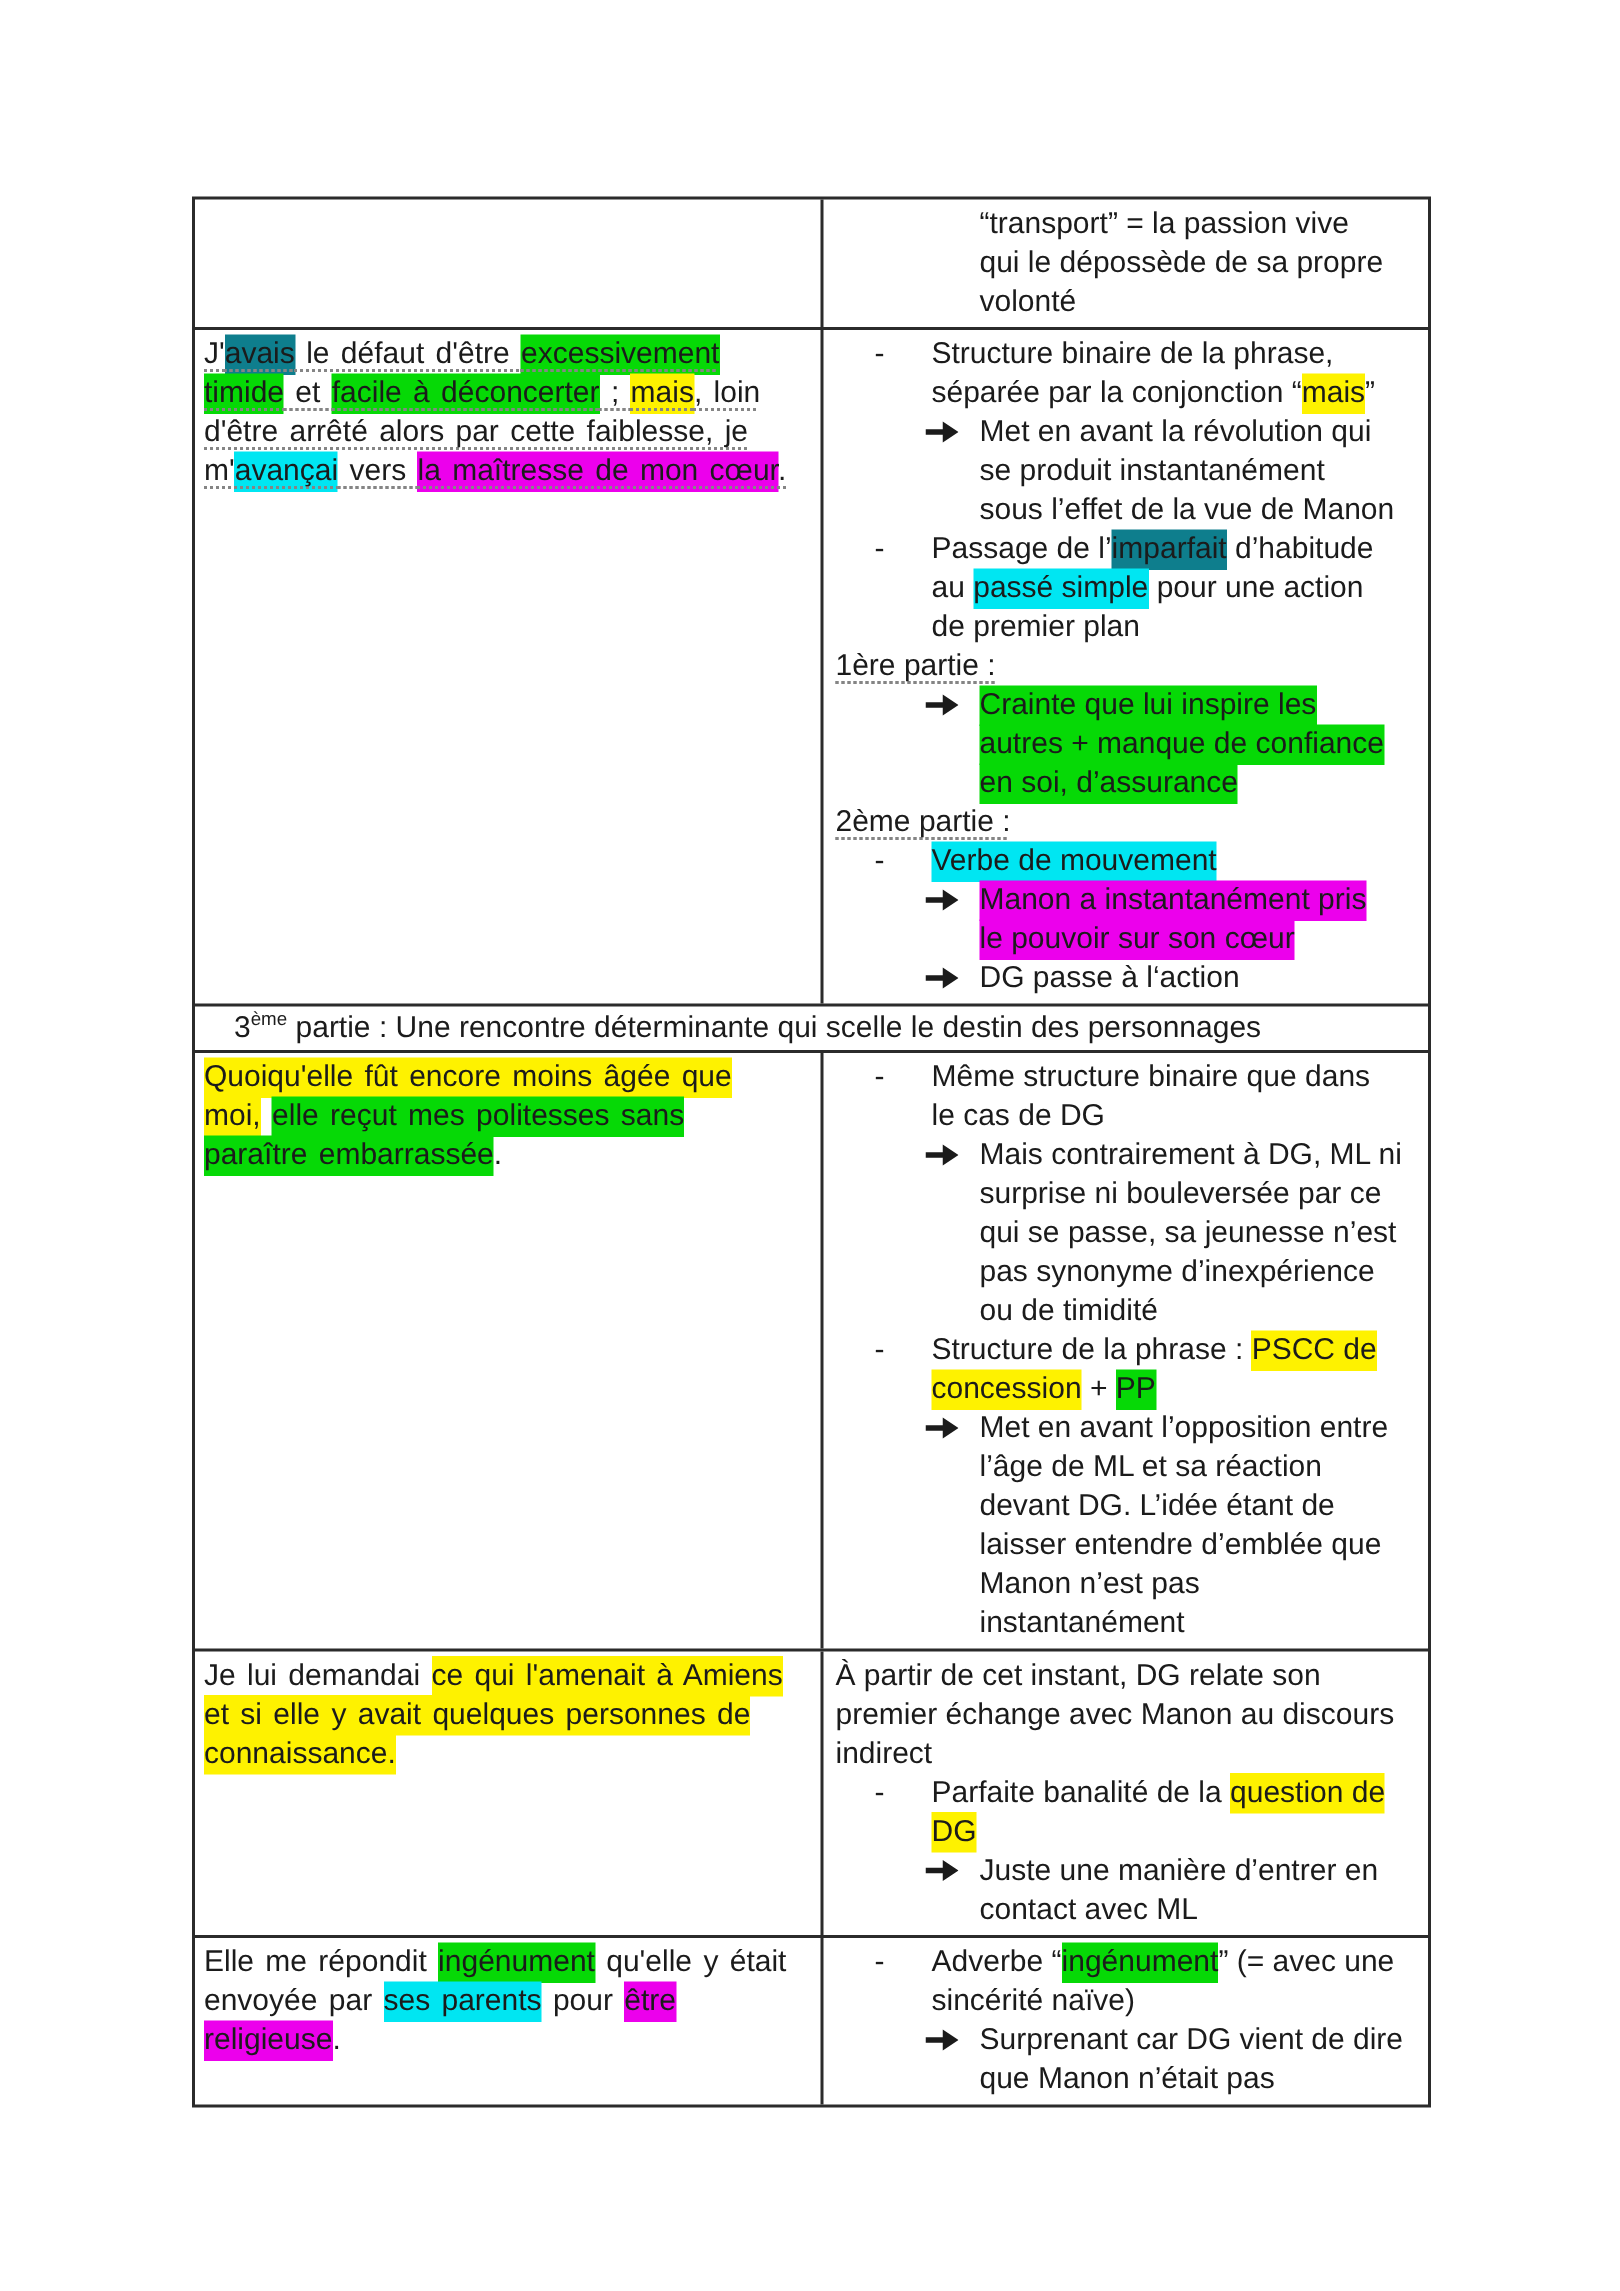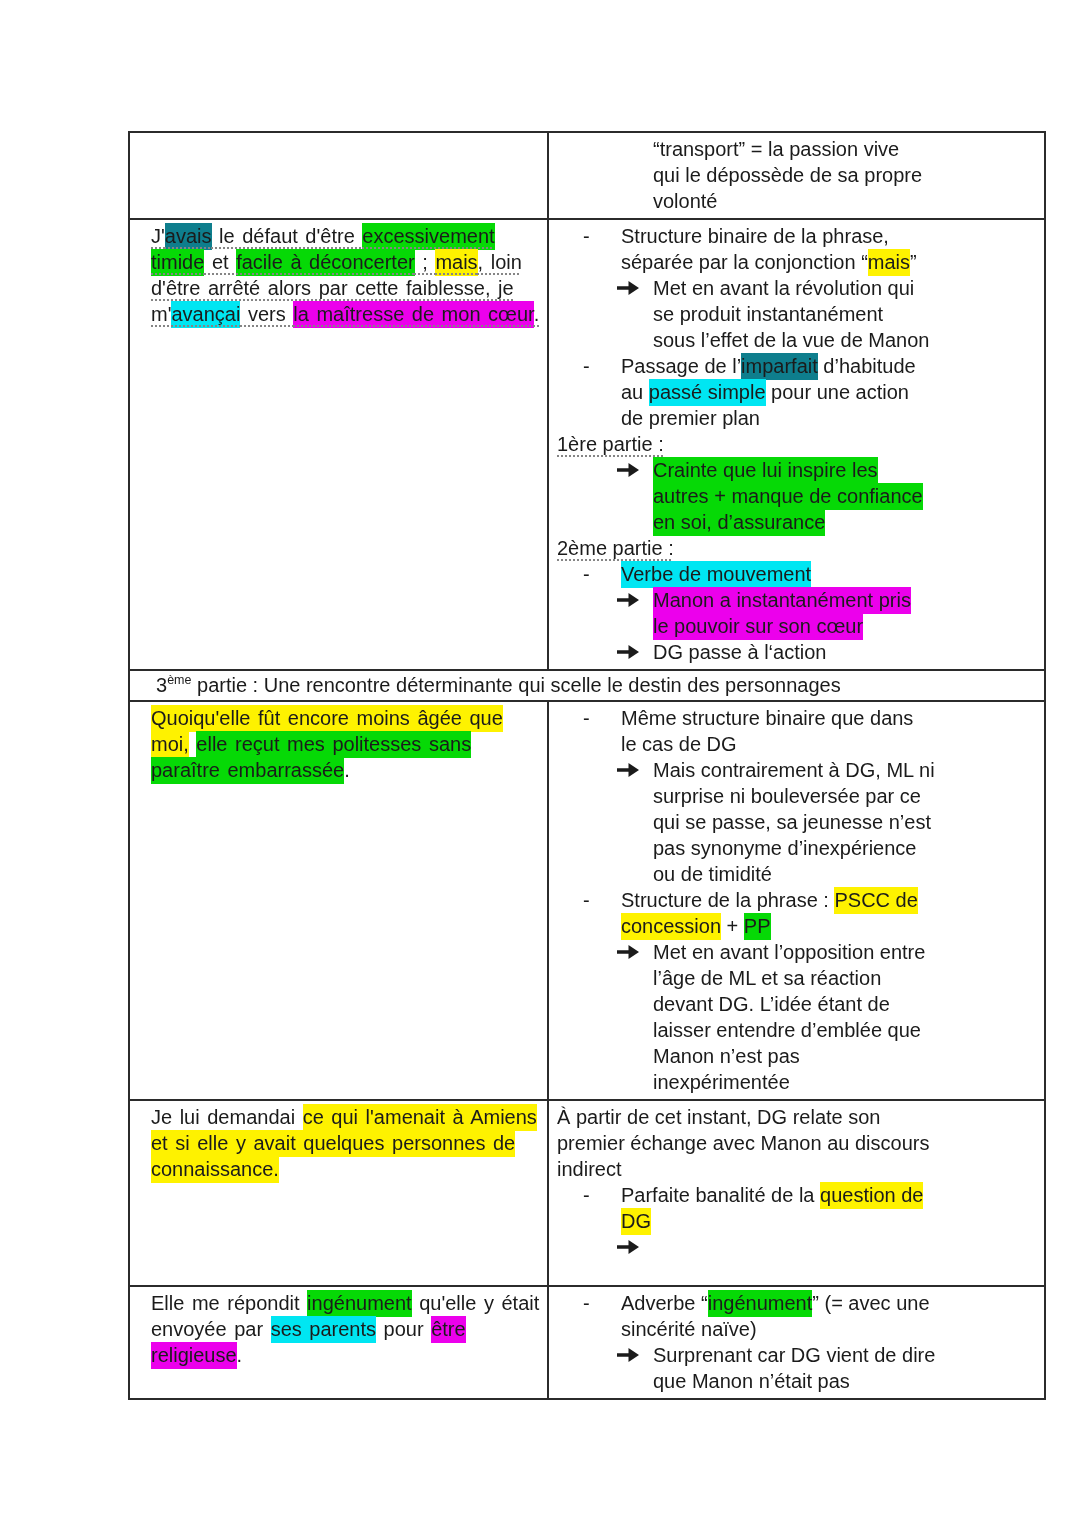--- a/index.html
+++ b/index.html
@@ -2,39 +2,39 @@
 <html style="--border: #2b2b2b;"><head>
 <meta charset="utf-8">
 <style>
   html,body { margin:0; padding:0; background:#ffffff; }
   .page {
     position:relative; width:1080px; height:1527px; background:#ffffff;
     font-family:"Liberation Sans","DejaVu Sans",sans-serif;
     color:#1b1b1b; font-size:20px; line-height:26px; overflow:hidden;
   }
   .tbl {
-    position:absolute; left:128px; top:131px; width:918px;
+    position:absolute; left:128px; top:131px; width:826px;
     border:2px solid var(--border,#2b2b2b); box-sizing:border-box;
     background:#ffffff;
   }
   .row { display:flex; border-bottom:2px solid var(--border,#2b2b2b); }
   .row:last-child { border-bottom:none; }
   .cl {
     width:419px; flex:0 0 419px; border-right:2px solid var(--border,#2b2b2b);
     padding:3px 6px 4px 6px; box-sizing:border-box;
   }
   .cr { flex:1 1 auto; padding:3px 6px 4px 8px; box-sizing:border-box; }
   .cf { width:100%; padding:1px 6px 2px 6px; box-sizing:border-box; }
   .r0 { min-height:76px; }
   .r1 { min-height:444px; }
   .r2 { min-height:27px;padding-left:20px; }
   .r3 { min-height:392px; }
   .r4 { min-height:184px; }
   .r5 { min-height:104px; }
-  .q { word-spacing:2px;margin-left:15px; }
+  .q { word-spacing:2px; }
   .dotted, .dotted span {
     text-decoration-line:underline; text-decoration-style:dotted;
     text-decoration-color:#858585; text-decoration-thickness:2px;
     text-underline-offset:4px;
   }
   .li { display:flex; align-items:flex-start; }
   .li .marker { flex:0 0 auto; }
   .k-dash { padding-left:26px; }
   .k-dash .marker { width:38px; }
   .k-arrow { padding-left:60px; }
@@ -147,21 +147,21 @@
         <div class="li k-dash">
           <span class="marker">-</span>
           <div class="txt"><span>Structure de la phrase : </span><span class="hl" style="background-color: rgb(254, 242, 0);">PSCC de</span><br><span class="hl" style="background-color: rgb(254, 242, 0);">concession</span><span> + </span><span class="hl" style="background-color: rgb(6, 217, 6);">PP</span></div>
         </div>
         <div class="li k-arrow">
           <span class="marker">
               <svg width="22" height="16" viewBox="0 0 22 16" fill="#1b1b1b">
                 <path d="M0 6.2 L11.5 6.2 L11.5 1 L22 8 L11.5 15 L11.5 9.8 L0 9.8 Z"></path>
               </svg>
             </span>
-          <div class="txt"><span>Met en avant l’opposition entre</span><br><span>l’âge de ML et sa réaction</span><br><span>devant DG. L’idée étant de</span><br><span>laisser entendre d’emblée que</span><br><span>Manon n’est pas</span><br><span>inexpérimentée</span></div>
+          <div class="txt"><span>Met en avant l’opposition entre</span><br><span>l’âge de ML et sa réaction</span><br><span>devant DG. L’idée étant de</span><br><span>laisser entendre d’emblée que</span><br><span>Manon n’est pas</span><br><span>instantanément</span></div>
         </div>
       </div>
     </div>
 
     <div class="row r4">
       <div class="cl">
         <div class="q"><span>Je lui demandai </span><span class="hl" style="background-color: rgb(254, 242, 0);">ce qui l'amenait à Amiens</span><br><span class="hl" style="background-color: rgb(254, 242, 0);">et si elle y avait quelques personnes de</span><br><span class="hl" style="background-color: rgb(254, 242, 0);">connaissance.</span></div>
       </div>
       <div class="cr">
         <div class="li k-plain">
@@ -170,20 +170,21 @@
         <div class="li k-dash">
           <span class="marker">-</span>
           <div class="txt"><span>Parfaite banalité de la </span><span class="hl" style="background-color: rgb(254, 242, 0);">question de</span><br><span class="hl" style="background-color: rgb(254, 242, 0);">DG</span></div>
         </div>
         <div class="li k-arrow">
           <span class="marker">
               <svg width="22" height="16" viewBox="0 0 22 16" fill="#1b1b1b">
                 <path d="M0 6.2 L11.5 6.2 L11.5 1 L22 8 L11.5 15 L11.5 9.8 L0 9.8 Z"></path>
               </svg>
             </span>
+          <div class="txt"><span>Juste une manière d’entrer en</span><br><span>contact avec ML</span></div>
         </div>
       </div>
     </div>
 
     <div class="row r5">
       <div class="cl">
         <div class="q"><span>Elle me répondit </span><span class="hl" style="background-color: rgb(6, 217, 6);">ingénument</span><span> qu'elle y était</span><br><span>envoyée par </span><span class="hl" style="background-color: rgb(0, 230, 242);">ses parents</span><span> pour </span><span class="hl" style="background-color: rgb(236, 0, 236);">être</span><br><span class="hl" style="background-color: rgb(236, 0, 236);">religieuse</span><span>.</span></div>
       </div>
       <div class="cr">
         <div class="li k-dash">

